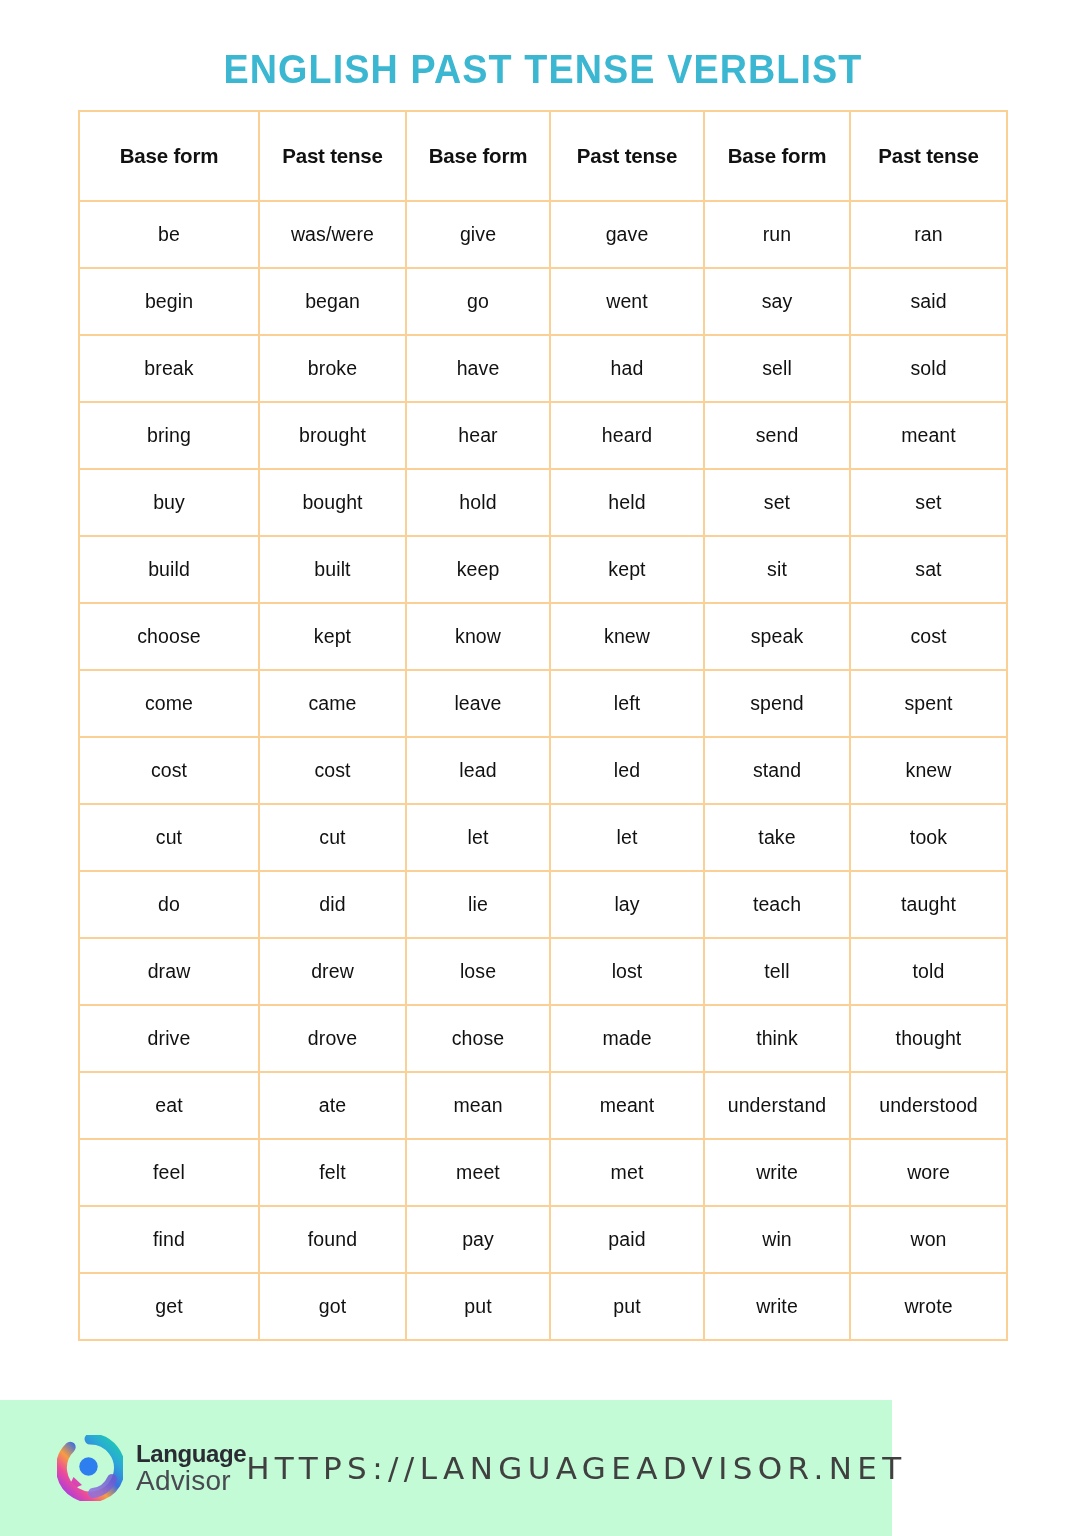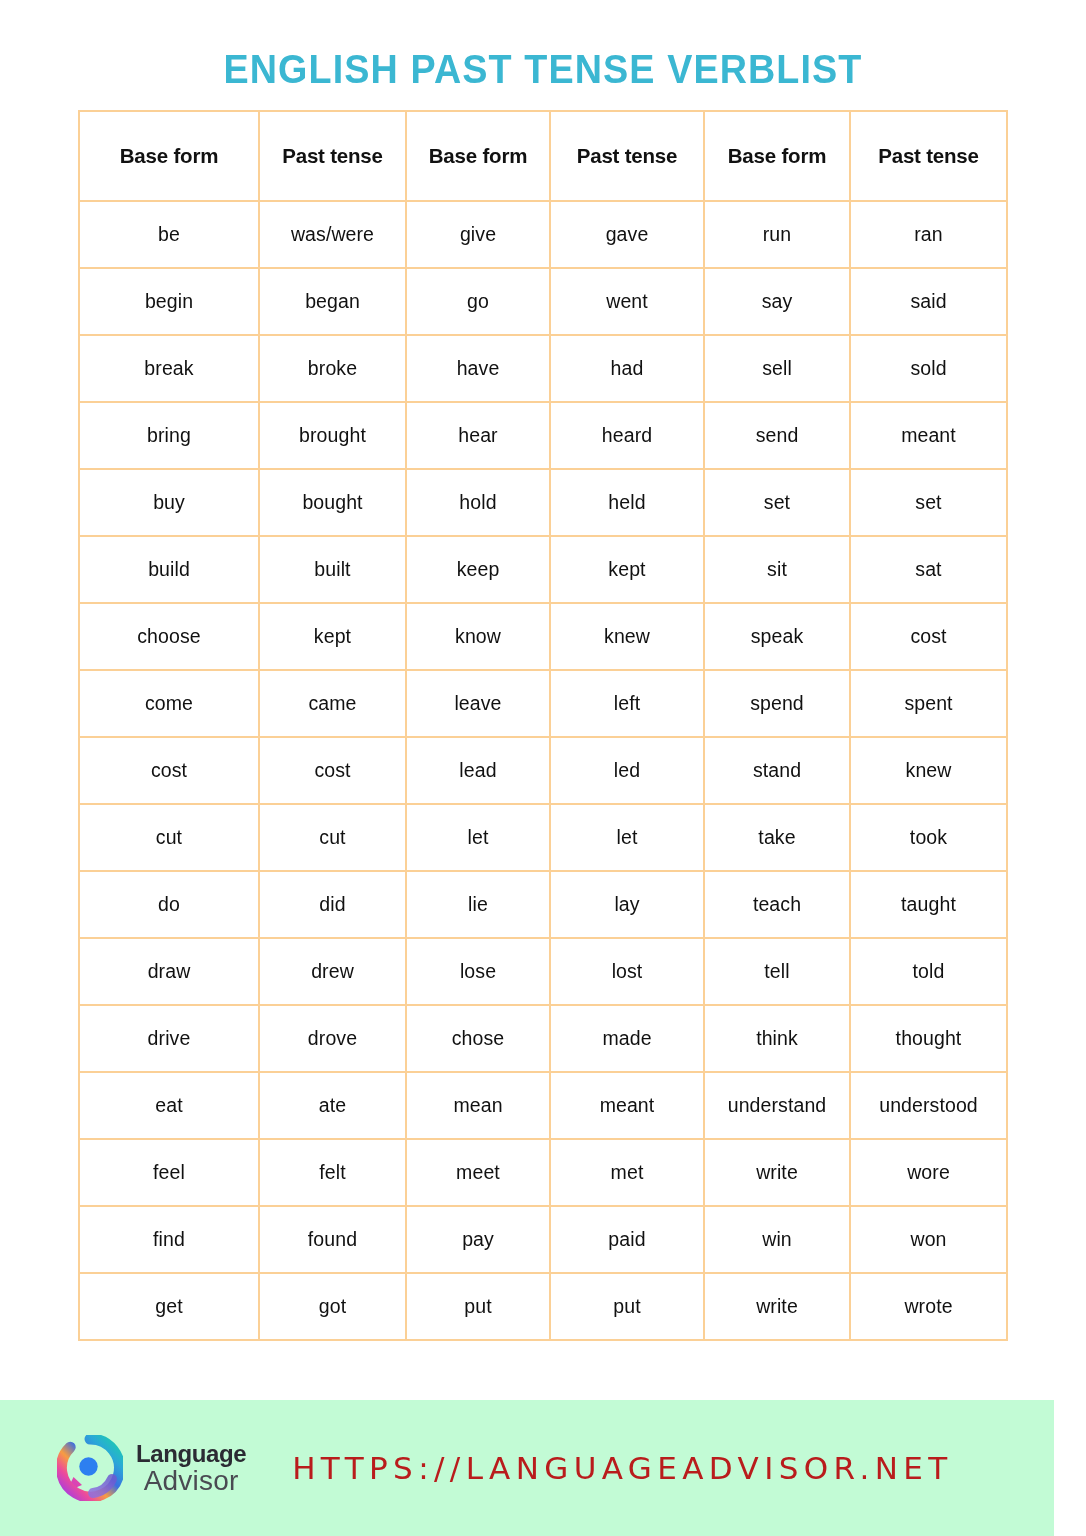--- a/index.html
+++ b/index.html
@@ -76,26 +76,25 @@
   col.c2 { width: 144px; }
   col.c3 { width: 154px; }
   col.c4 { width: 146px; }
   col.c5 { width: 157px; }
 
   
   .footer-band {
     position: absolute;
     left: 0;
     top: 1400px;
-    width: 1054px;
+    width: 892px;
     height: 136px;
     background: #C2FBD5;
     display: flex;
     align-items: center;
-    text-align: center;
   }
 
   .footer-logo-group {
     display: flex;
     align-items: center;
     margin-left: 57px;
   }
 
   .logo-mark {
     width: 66px;
@@ -120,26 +119,25 @@
   .logo-word-bottom {
     font-size: 28px;
     font-weight: 400;
     color: #4A4A52;
     letter-spacing: 0.2px;
     display: block;
     margin-top: 1px;
   }
 
   .footer-url {
-    margin-left: 46px;
     font-family: "DejaVu Sans", sans-serif;
     font-size: 31px;
     font-weight: 400;
     letter-spacing: 5.4px;
-    color: #b91c1c;
+    color: #404040;
     white-space: nowrap;
   }
 </style>
 </head>
 <body>
 
 <div class="page-title">ENGLISH PAST TENSE VERBLIST</div>
 
 <div class="verb-table-wrap">
   <table class="verb-table">

